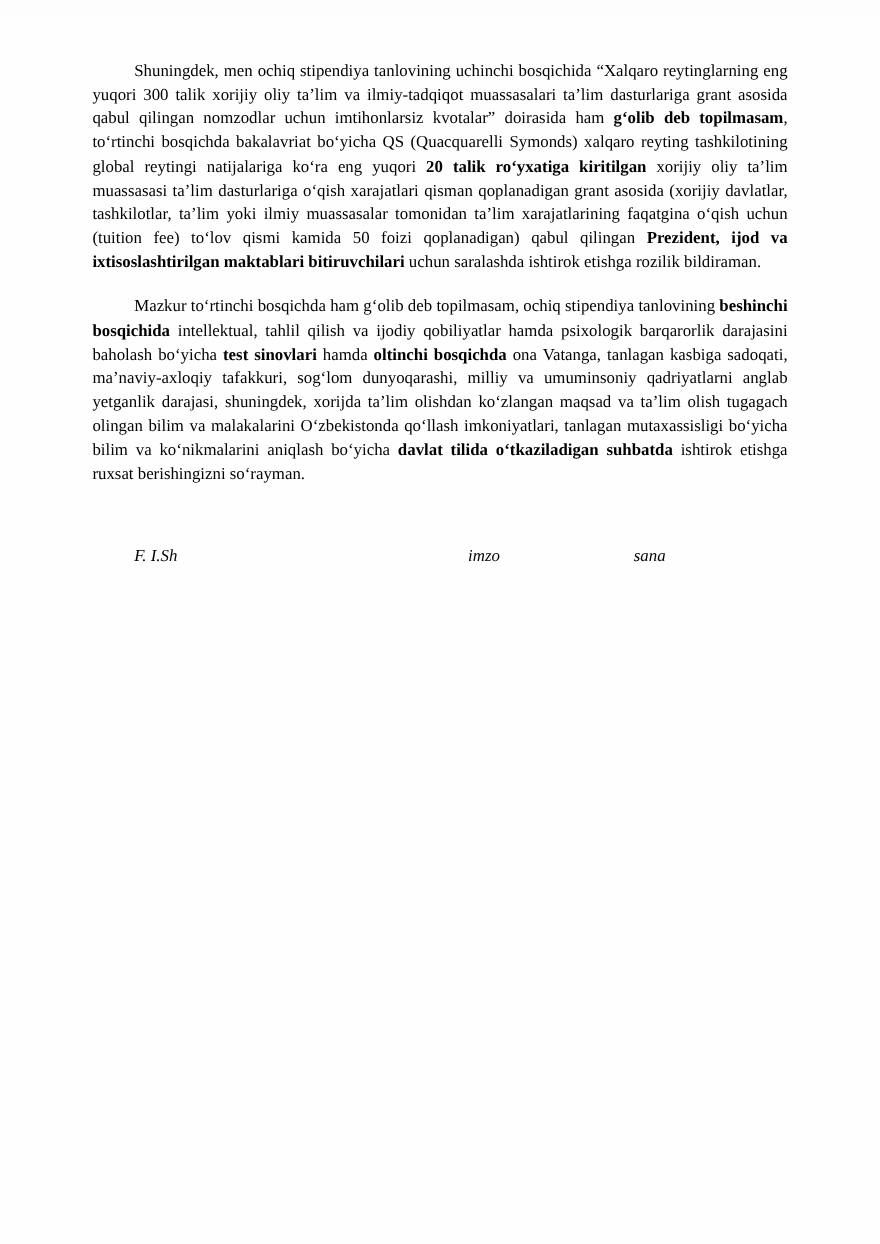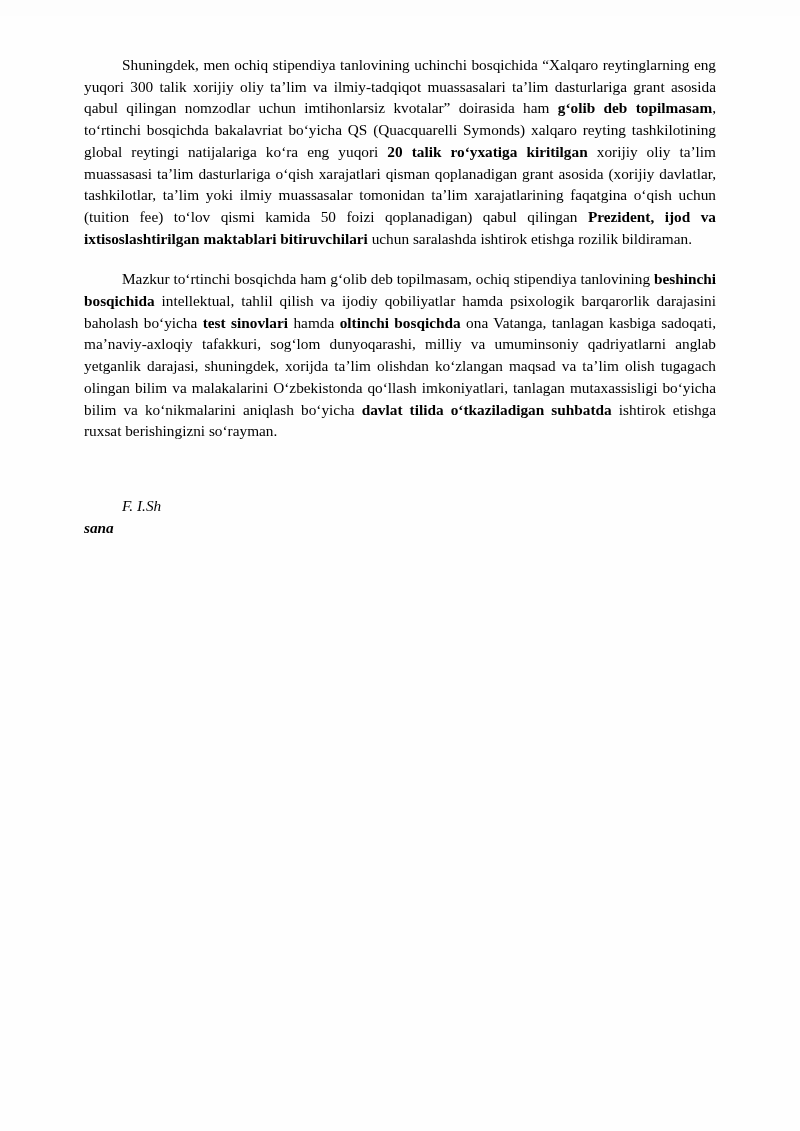--- a/index.html
+++ b/index.html
@@ -24,35 +24,36 @@
     margin: 0 0 19px 0;
     text-indent: 38px;
     text-align: justify;
   }
   .para b {
     font-weight: bold;
   }
   .signature-row {
     margin-top: 53px;
     display: grid;
-    grid-template-columns: 1fr;
+    grid-template-columns: 1fr 1fr 1fr;
     font-style: italic;
   }
   .sig-left   { text-indent: 38px; }
   .sig-center { text-align: center; padding-left: 80px; }
-  .sig-right  { text-align: left; padding-right: 40px; font-weight: bold; }
+  .sig-right  { text-align: center; padding-right: 40px; }
 </style>
 </head>
 <body>
 
 <div class="page">
 
   <p class="para"><span>Shuningdek, men ochiq stipendiya tanlovining uchinchi bosqichida “Xalqaro reytinglarning eng yuqori 300 talik xorijiy oliy ta’lim va ilmiy-tadqiqot muassasalari ta’lim dasturlariga grant asosida qabul qilingan nomzodlar uchun imtihonlarsiz kvotalar” doirasida ham </span><b>gʻolib deb topilmasam</b><span>, toʻrtinchi bosqichda bakalavriat boʻyicha QS (Quacquarelli Symonds) xalqaro reyting tashkilotining global reytingi natijalariga koʻra eng yuqori </span><b>20 talik roʻyxatiga kiritilgan</b><span> xorijiy oliy ta’lim muassasasi ta’lim dasturlariga oʻqish xarajatlari qisman qoplanadigan grant asosida (xorijiy davlatlar, tashkilotlar, ta’lim yoki ilmiy muassasalar tomonidan ta’lim xarajatlarining faqatgina oʻqish uchun (tuition fee) toʻlov qismi kamida 50 foizi qoplanadigan) qabul qilingan </span><b>Prezident, ijod va ixtisoslashtirilgan maktablari bitiruvchilari</b><span> uchun saralashda ishtirok etishga rozilik bildiraman.</span></p>
 
   <p class="para"><span>Mazkur toʻrtinchi bosqichda ham gʻolib deb topilmasam, ochiq stipendiya tanlovining </span><b>beshinchi bosqichida</b><span> intellektual, tahlil qilish va ijodiy qobiliyatlar hamda psixologik barqarorlik darajasini baholash boʻyicha </span><b>test sinovlari</b><span> hamda </span><b>oltinchi bosqichda</b><span> ona Vatanga, tanlagan kasbiga sadoqati, ma’naviy-axloqiy tafakkuri, sogʻlom dunyoqarashi, milliy va umuminsoniy qadriyatlarni anglab yetganlik darajasi, shuningdek, xorijda ta’lim olishdan koʻzlangan maqsad va ta’lim olish tugagach olingan bilim va malakalarini Oʻzbekistonda qoʻllash imkoniyatlari, tanlagan mutaxassisligi boʻyicha bilim va koʻnikmalarini aniqlash boʻyicha </span><b>davlat tilida oʻtkaziladigan suhbatda</b><span> ishtirok etishga ruxsat berishingizni soʻrayman.</span></p>
 
 
   <div class="signature-row">
     <span class="sig-left">F. I.Sh</span>
+    <span class="sig-center">imzo</span>
     <span class="sig-right">sana</span>
   </div>
 
 </div>
 
 </body></html>

